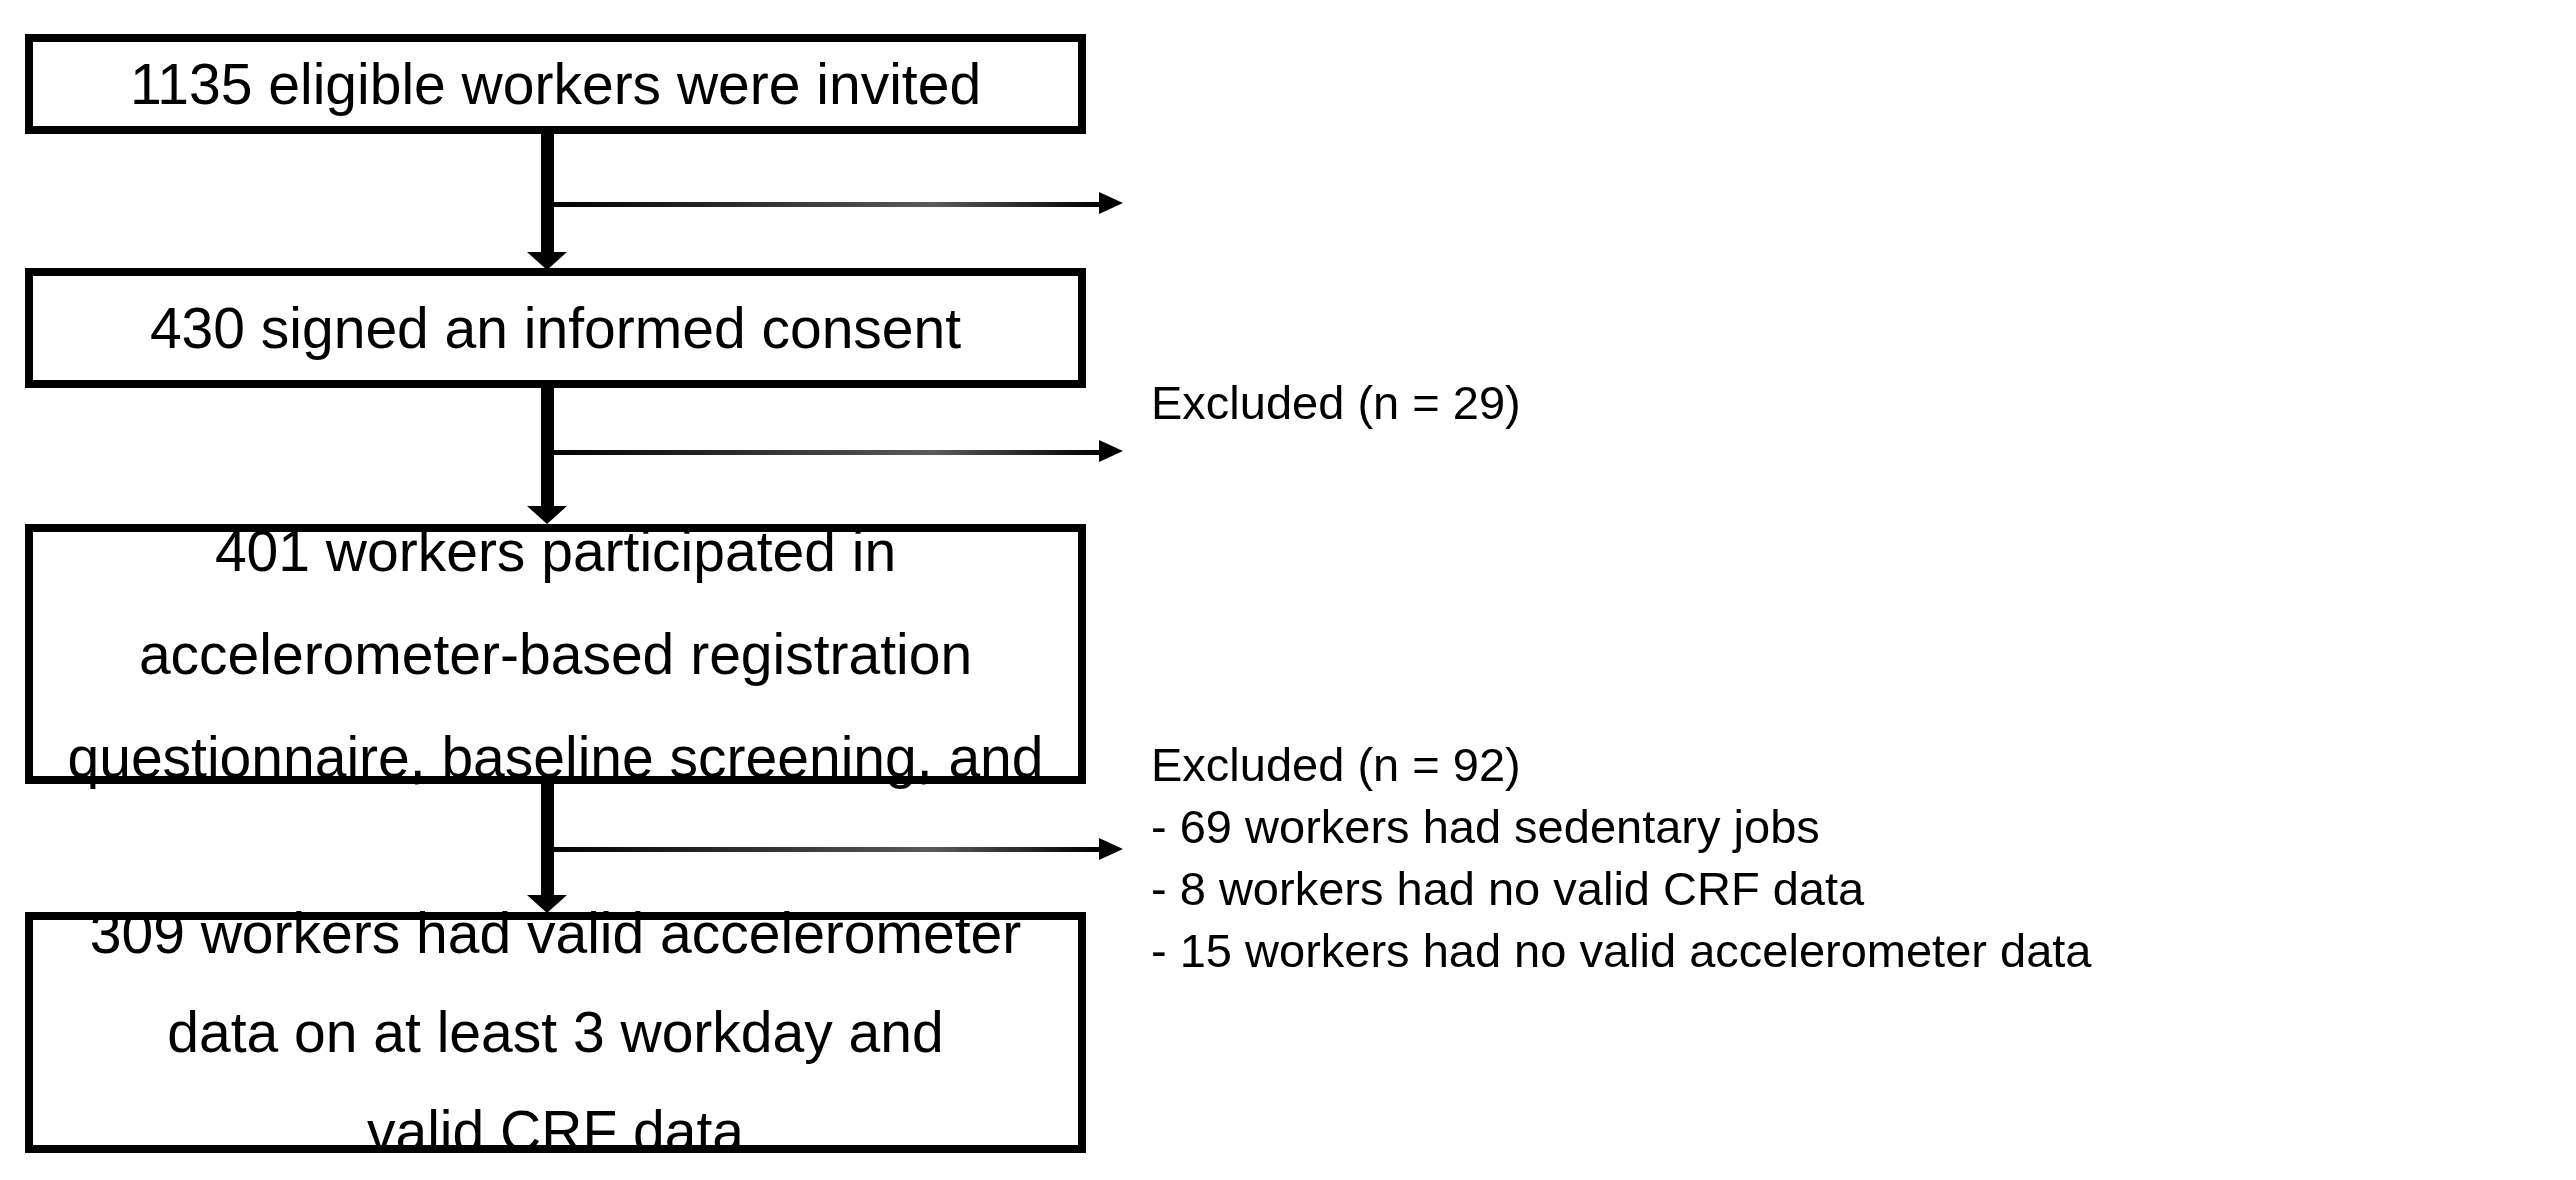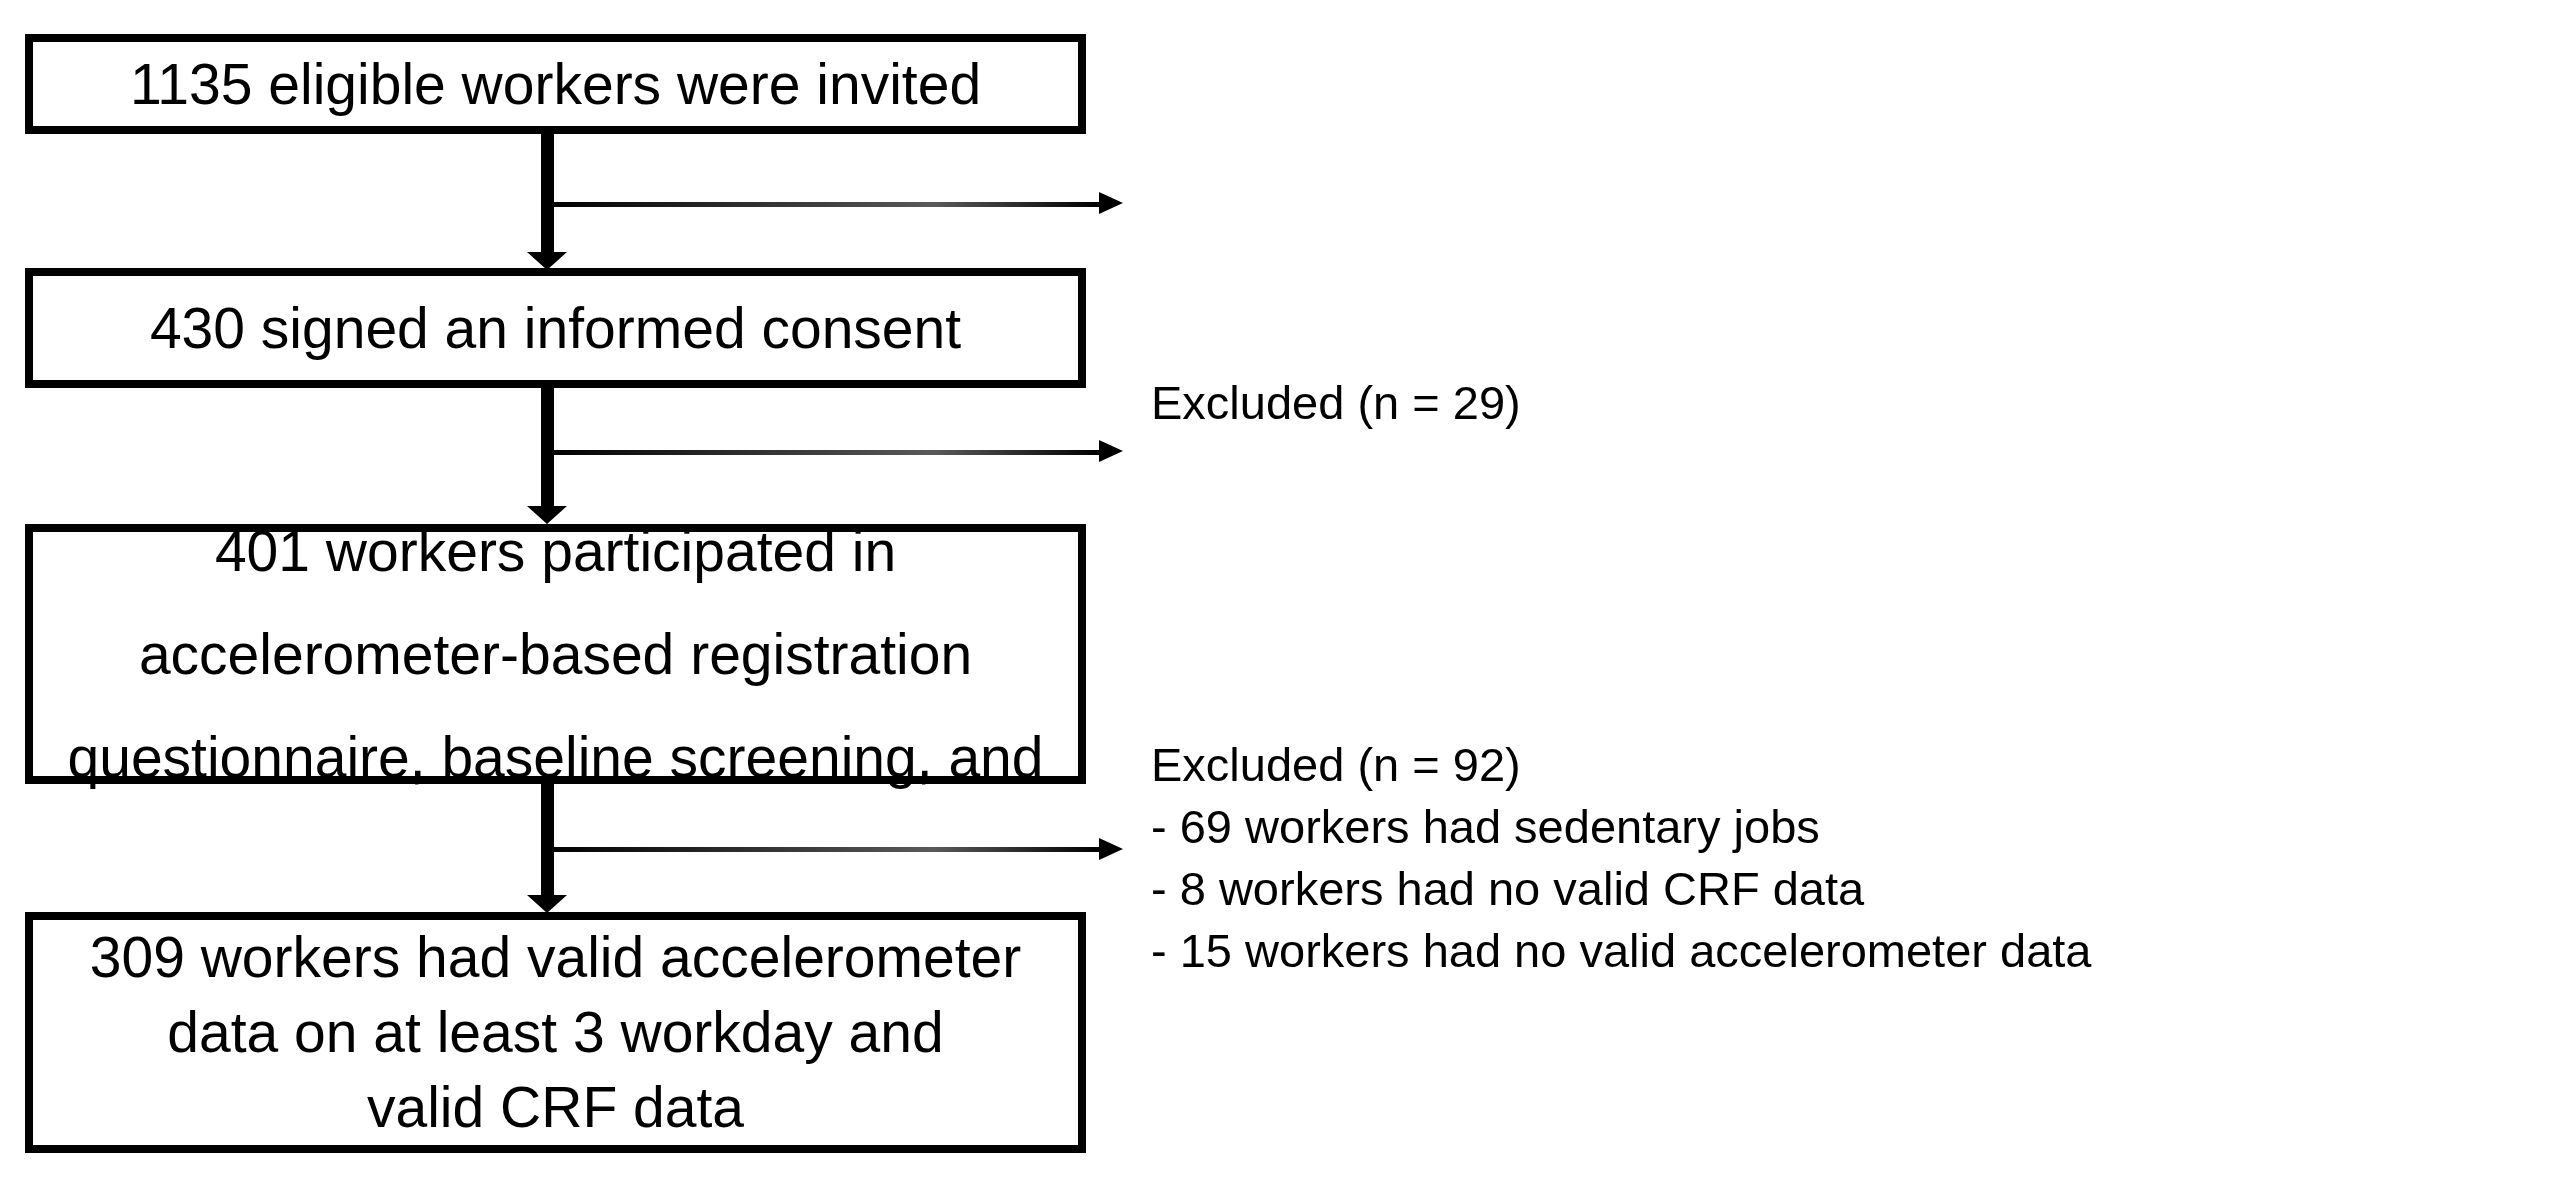--- a/index.html
+++ b/index.html
@@ -30,21 +30,21 @@
     text-align: center;
   }
   .flow-box .box-line {
     font-size: 57px;
     line-height: 75px;
     white-space: nowrap;
   }
   #box-1 { top: 34px;   height: 100px; }
   #box-2 { top: 268px;  height: 120px; }
   #box-3 { top: 524px;  height: 260px; gap: 28px; }
-  #box-4 { top: 912px; height: 241px; }
+  #box-4 { top: 912px; height: 241px; gap: 24px; }
 
   .arrow-stem {
     position: absolute;
     left: 541px;
     width: 12.5px;
     background: #000000;
   }
   #stem-1 { top: 134px; height: 120px; }
   #stem-2 { top: 388px; height: 120px; }
   #stem-3 { top: 783px; height: 113px; }

